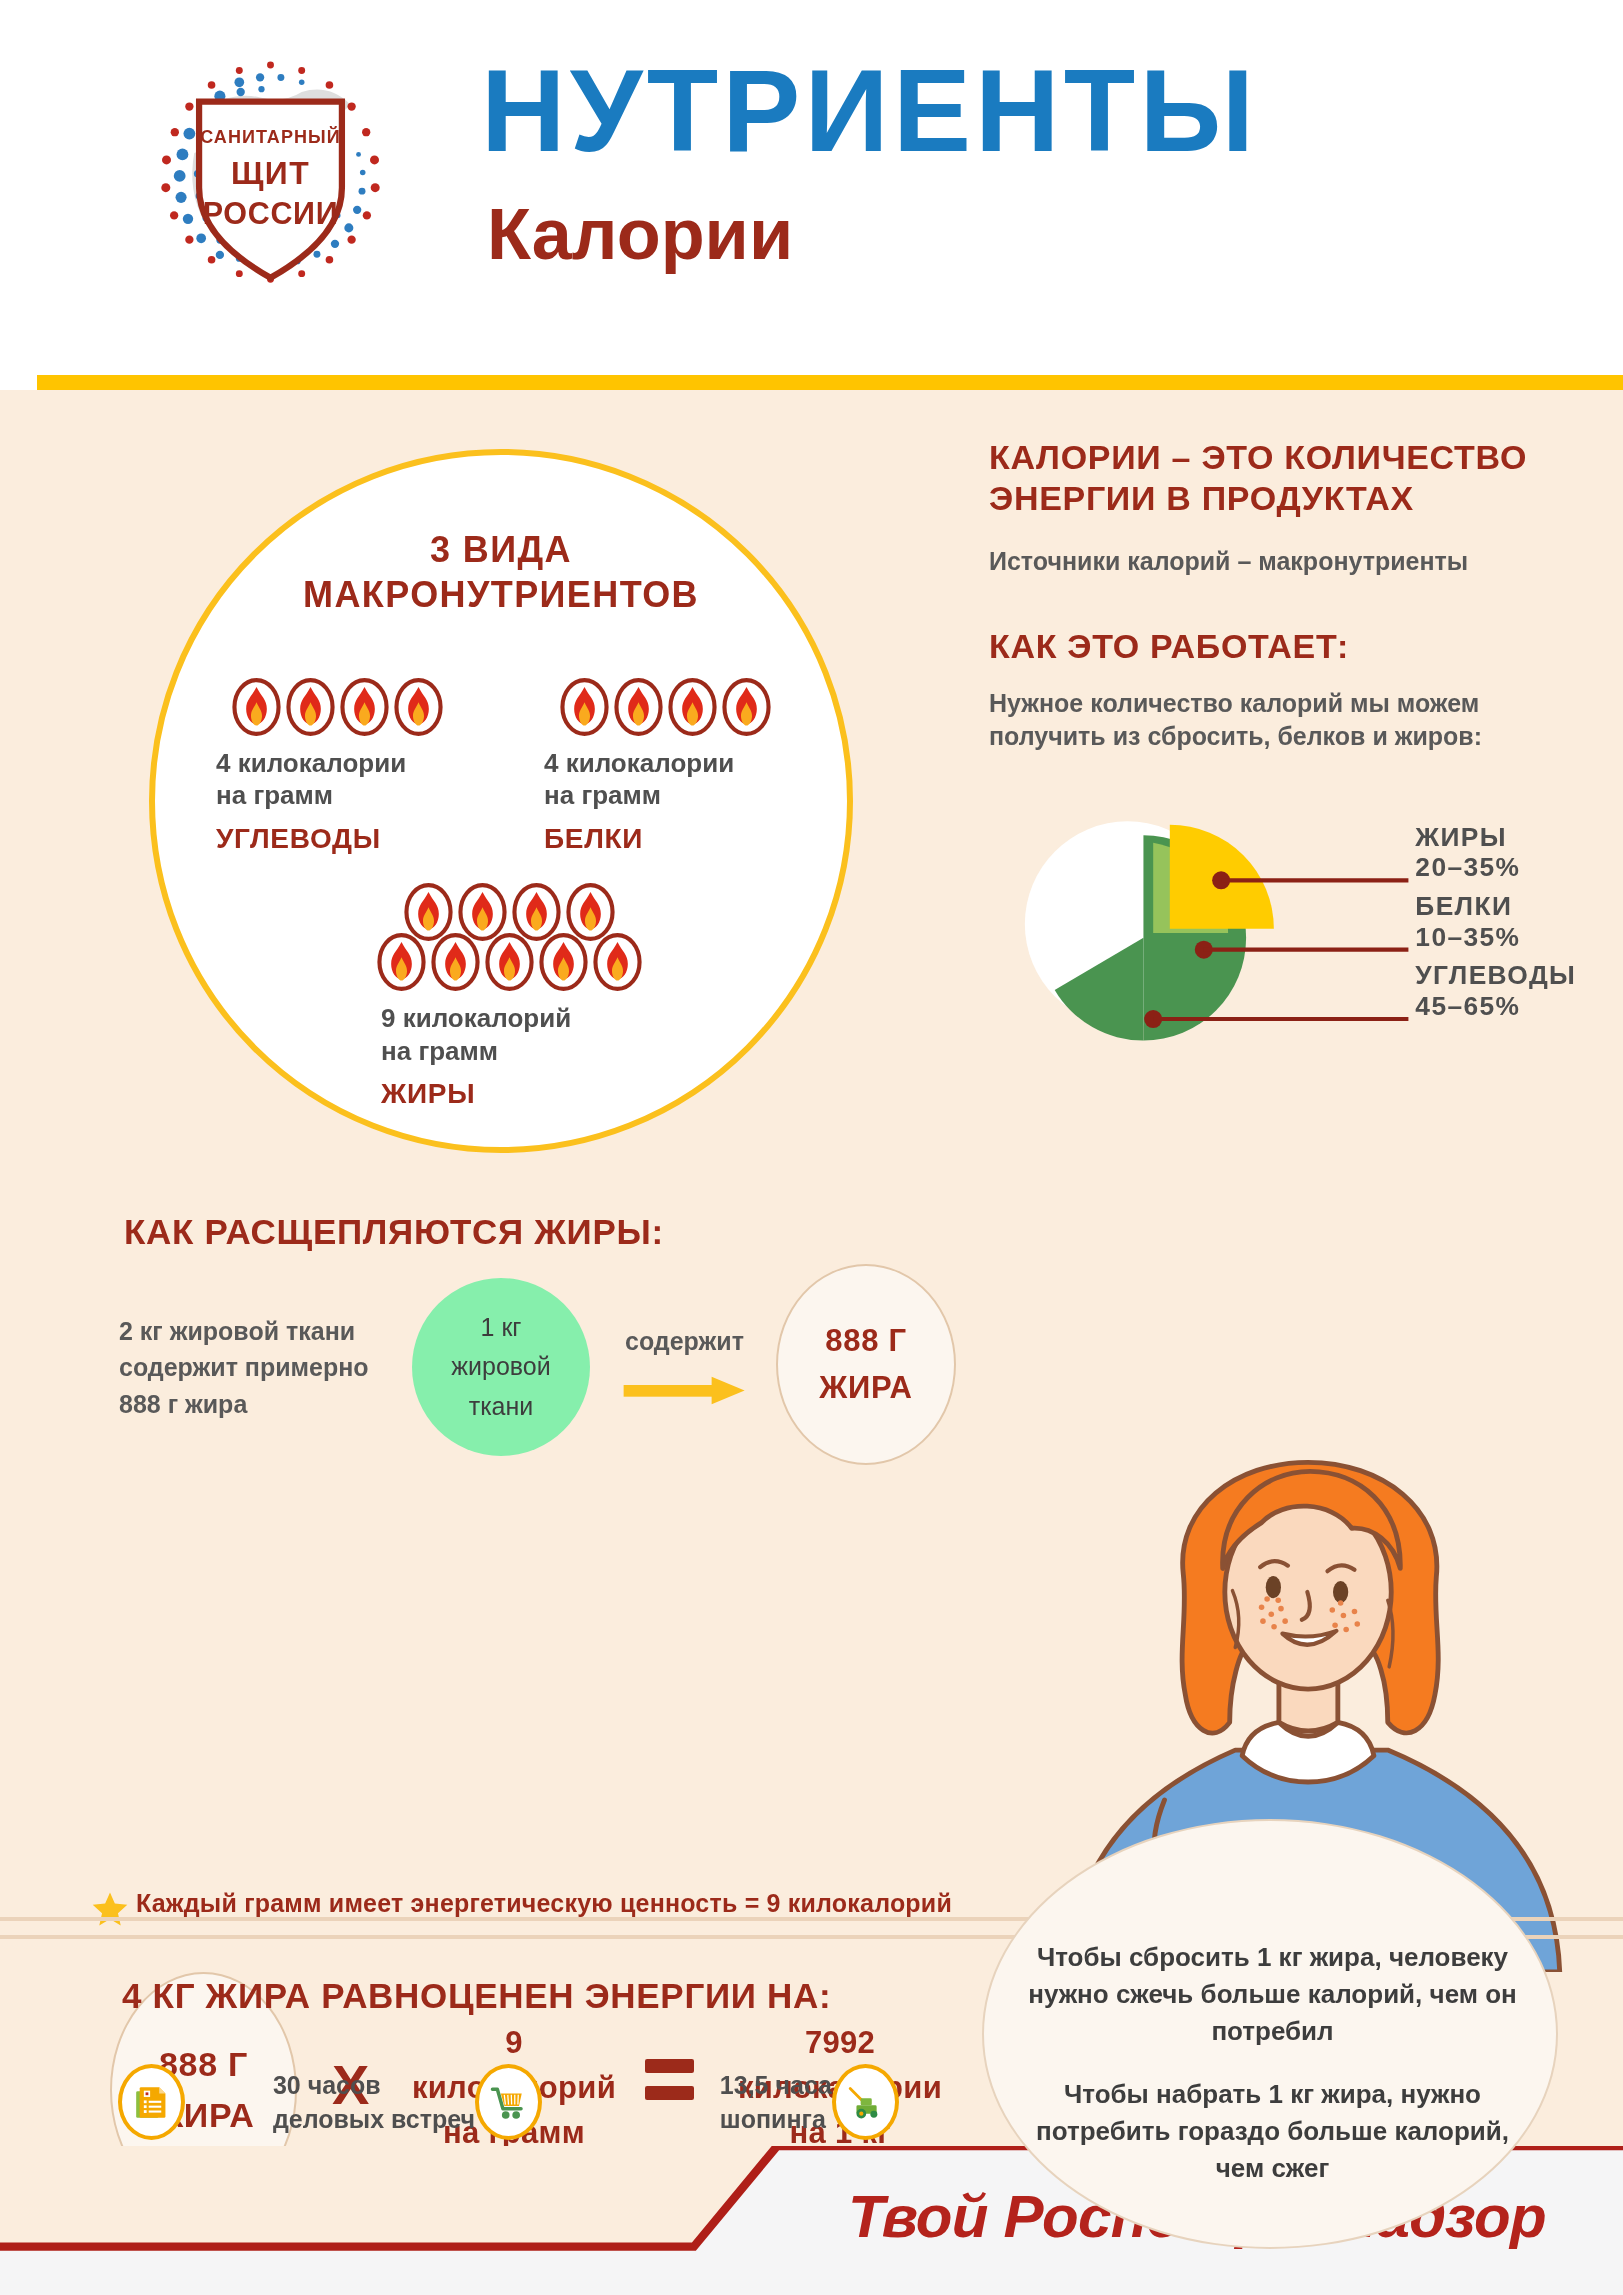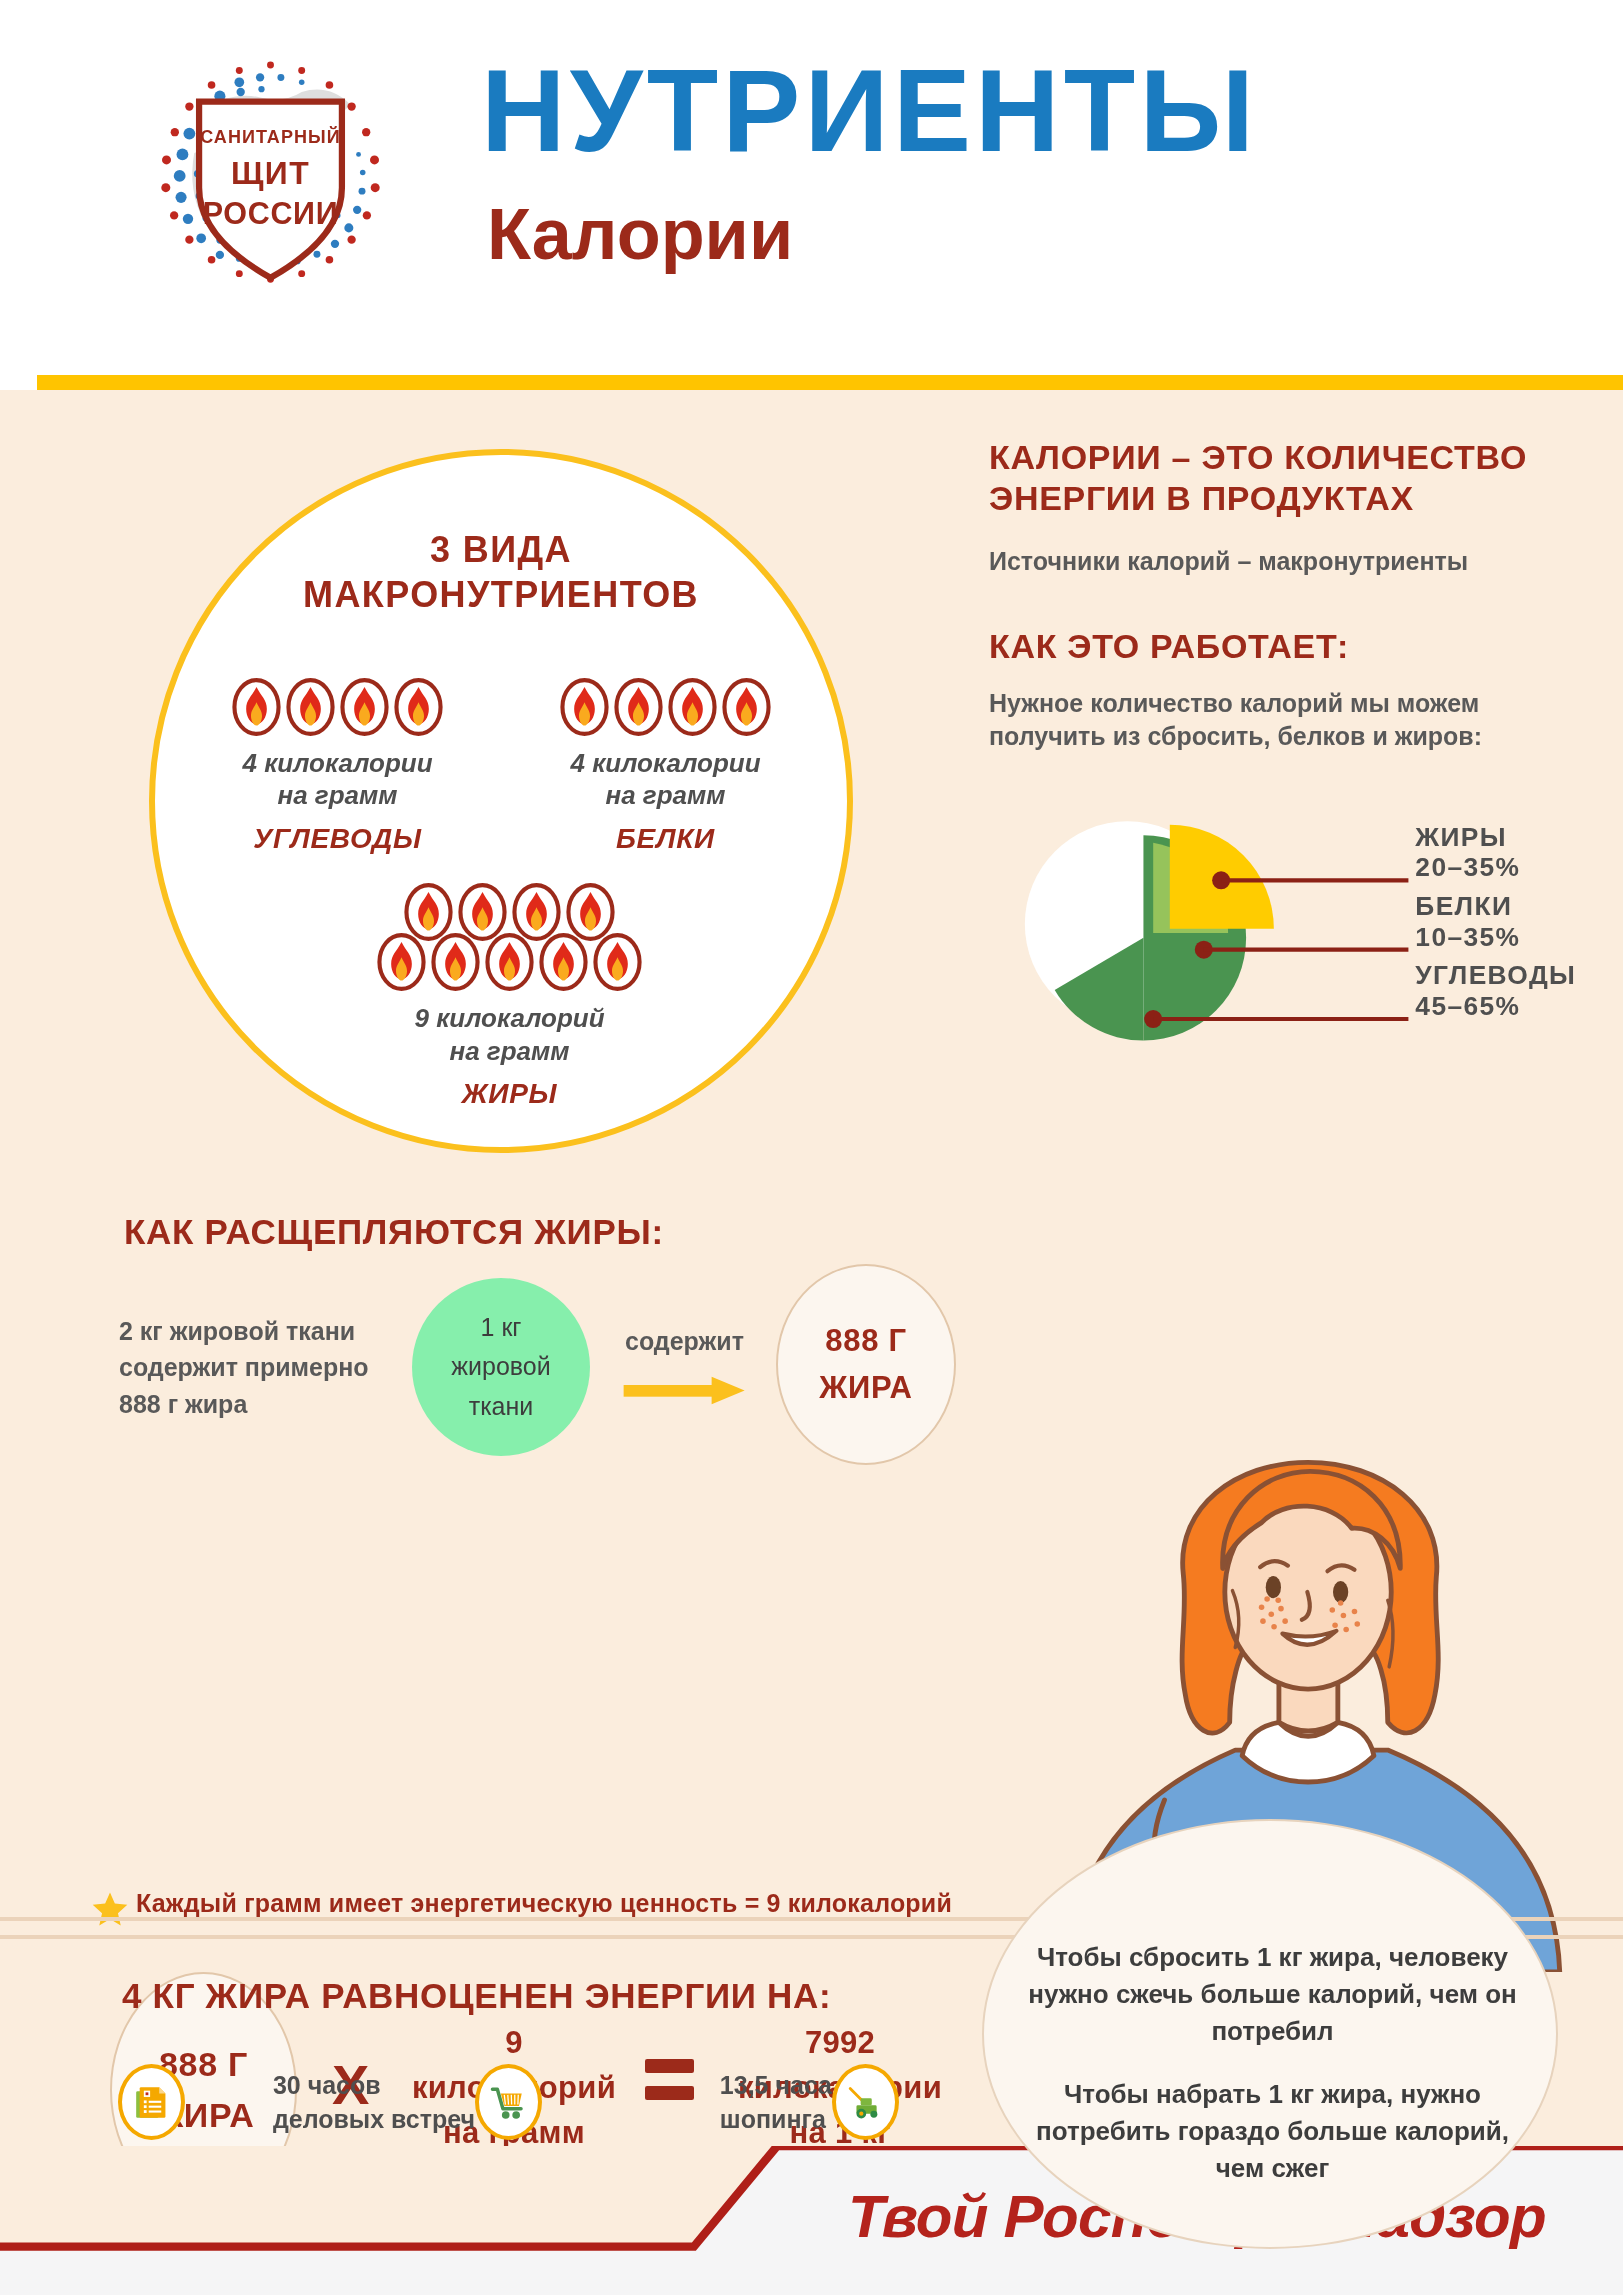--- a/index.html
+++ b/index.html
@@ -84,23 +84,21 @@
     width: 100%;
     text-align: center;
     font-size: 36px;
     font-weight: bold;
     color: #9C2A1A;
     letter-spacing: 1.4px;
     line-height: 1.24;
   }
   .macro-col {
     position: absolute;
-    text-align: center;
     width: 243px;
-    font-style: italic;
   }
   .macro-col.carbs { left: 61px;  top: 222px; }
   .macro-col.prot  { left: 389px; top: 222px; }
   .macro-col.fats  { left: 226px; top: 427px; width: 257px; }
 
   .flame-row { display: flex; justify-content: center; gap: 2.8px; }
   .flame-row.shift { margin-top: -9.7px; }
   .flame {
     width: 51px; height: 60px;
     flex: 0 0 auto;

